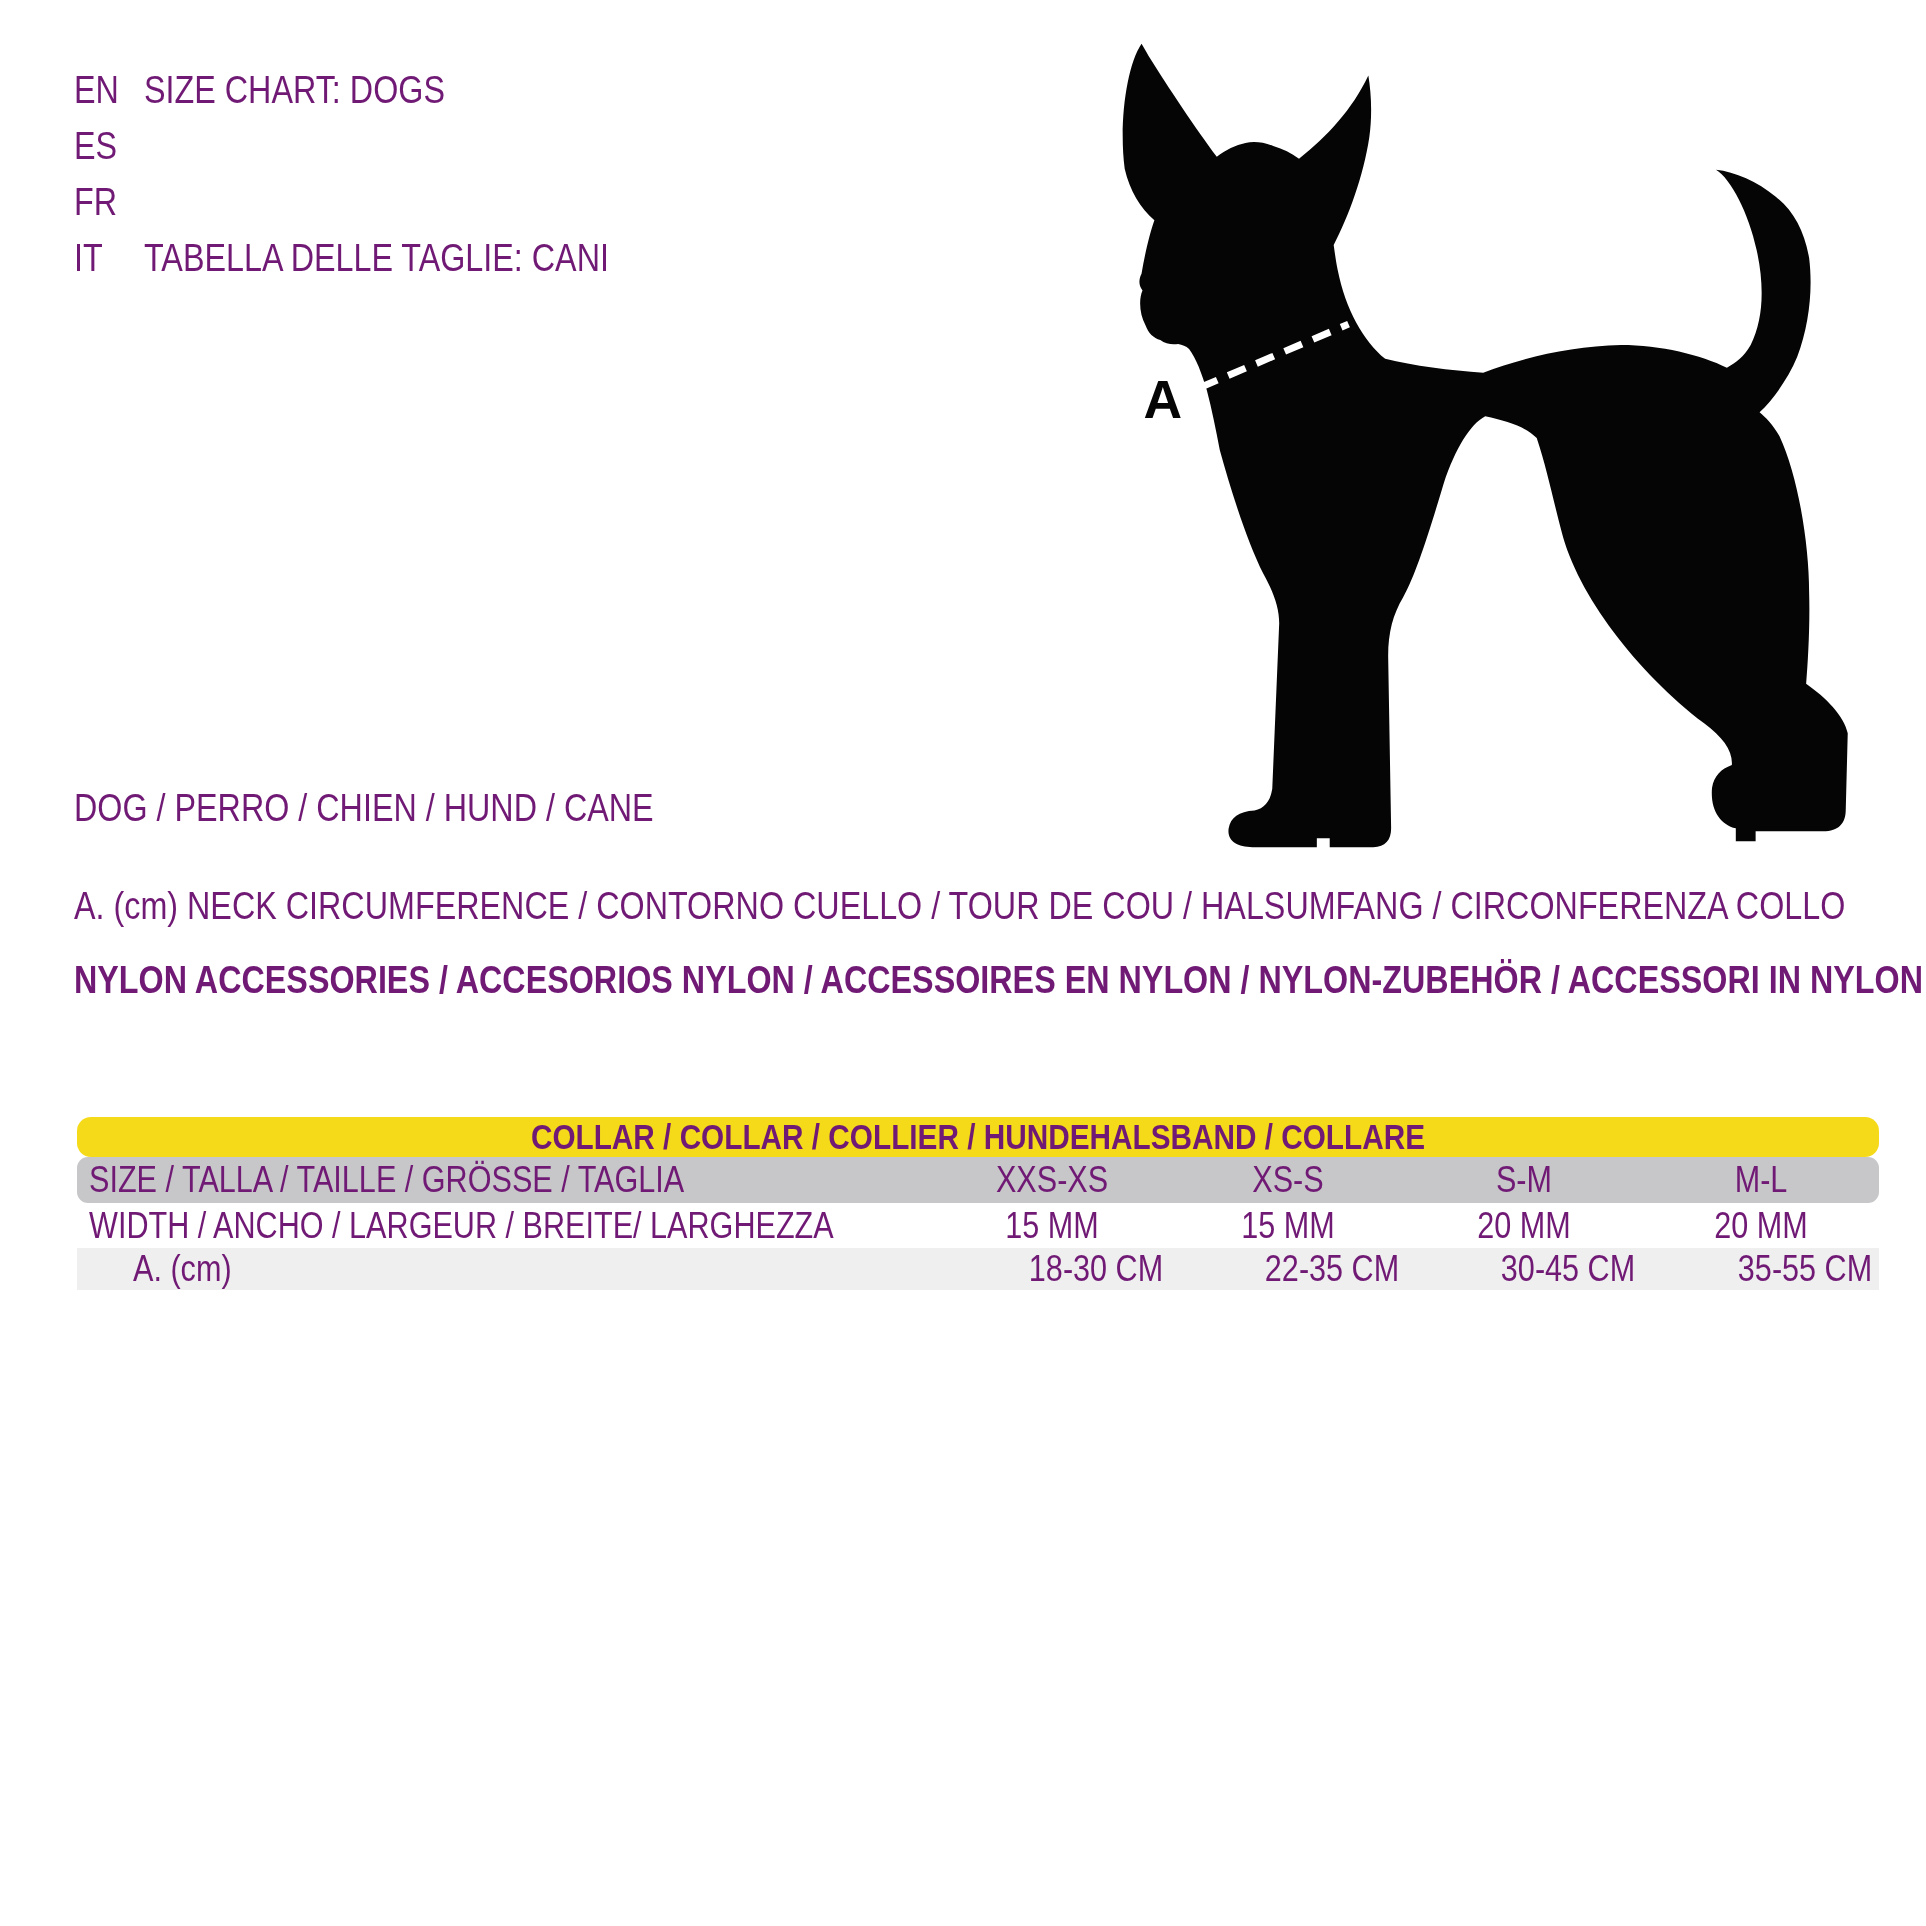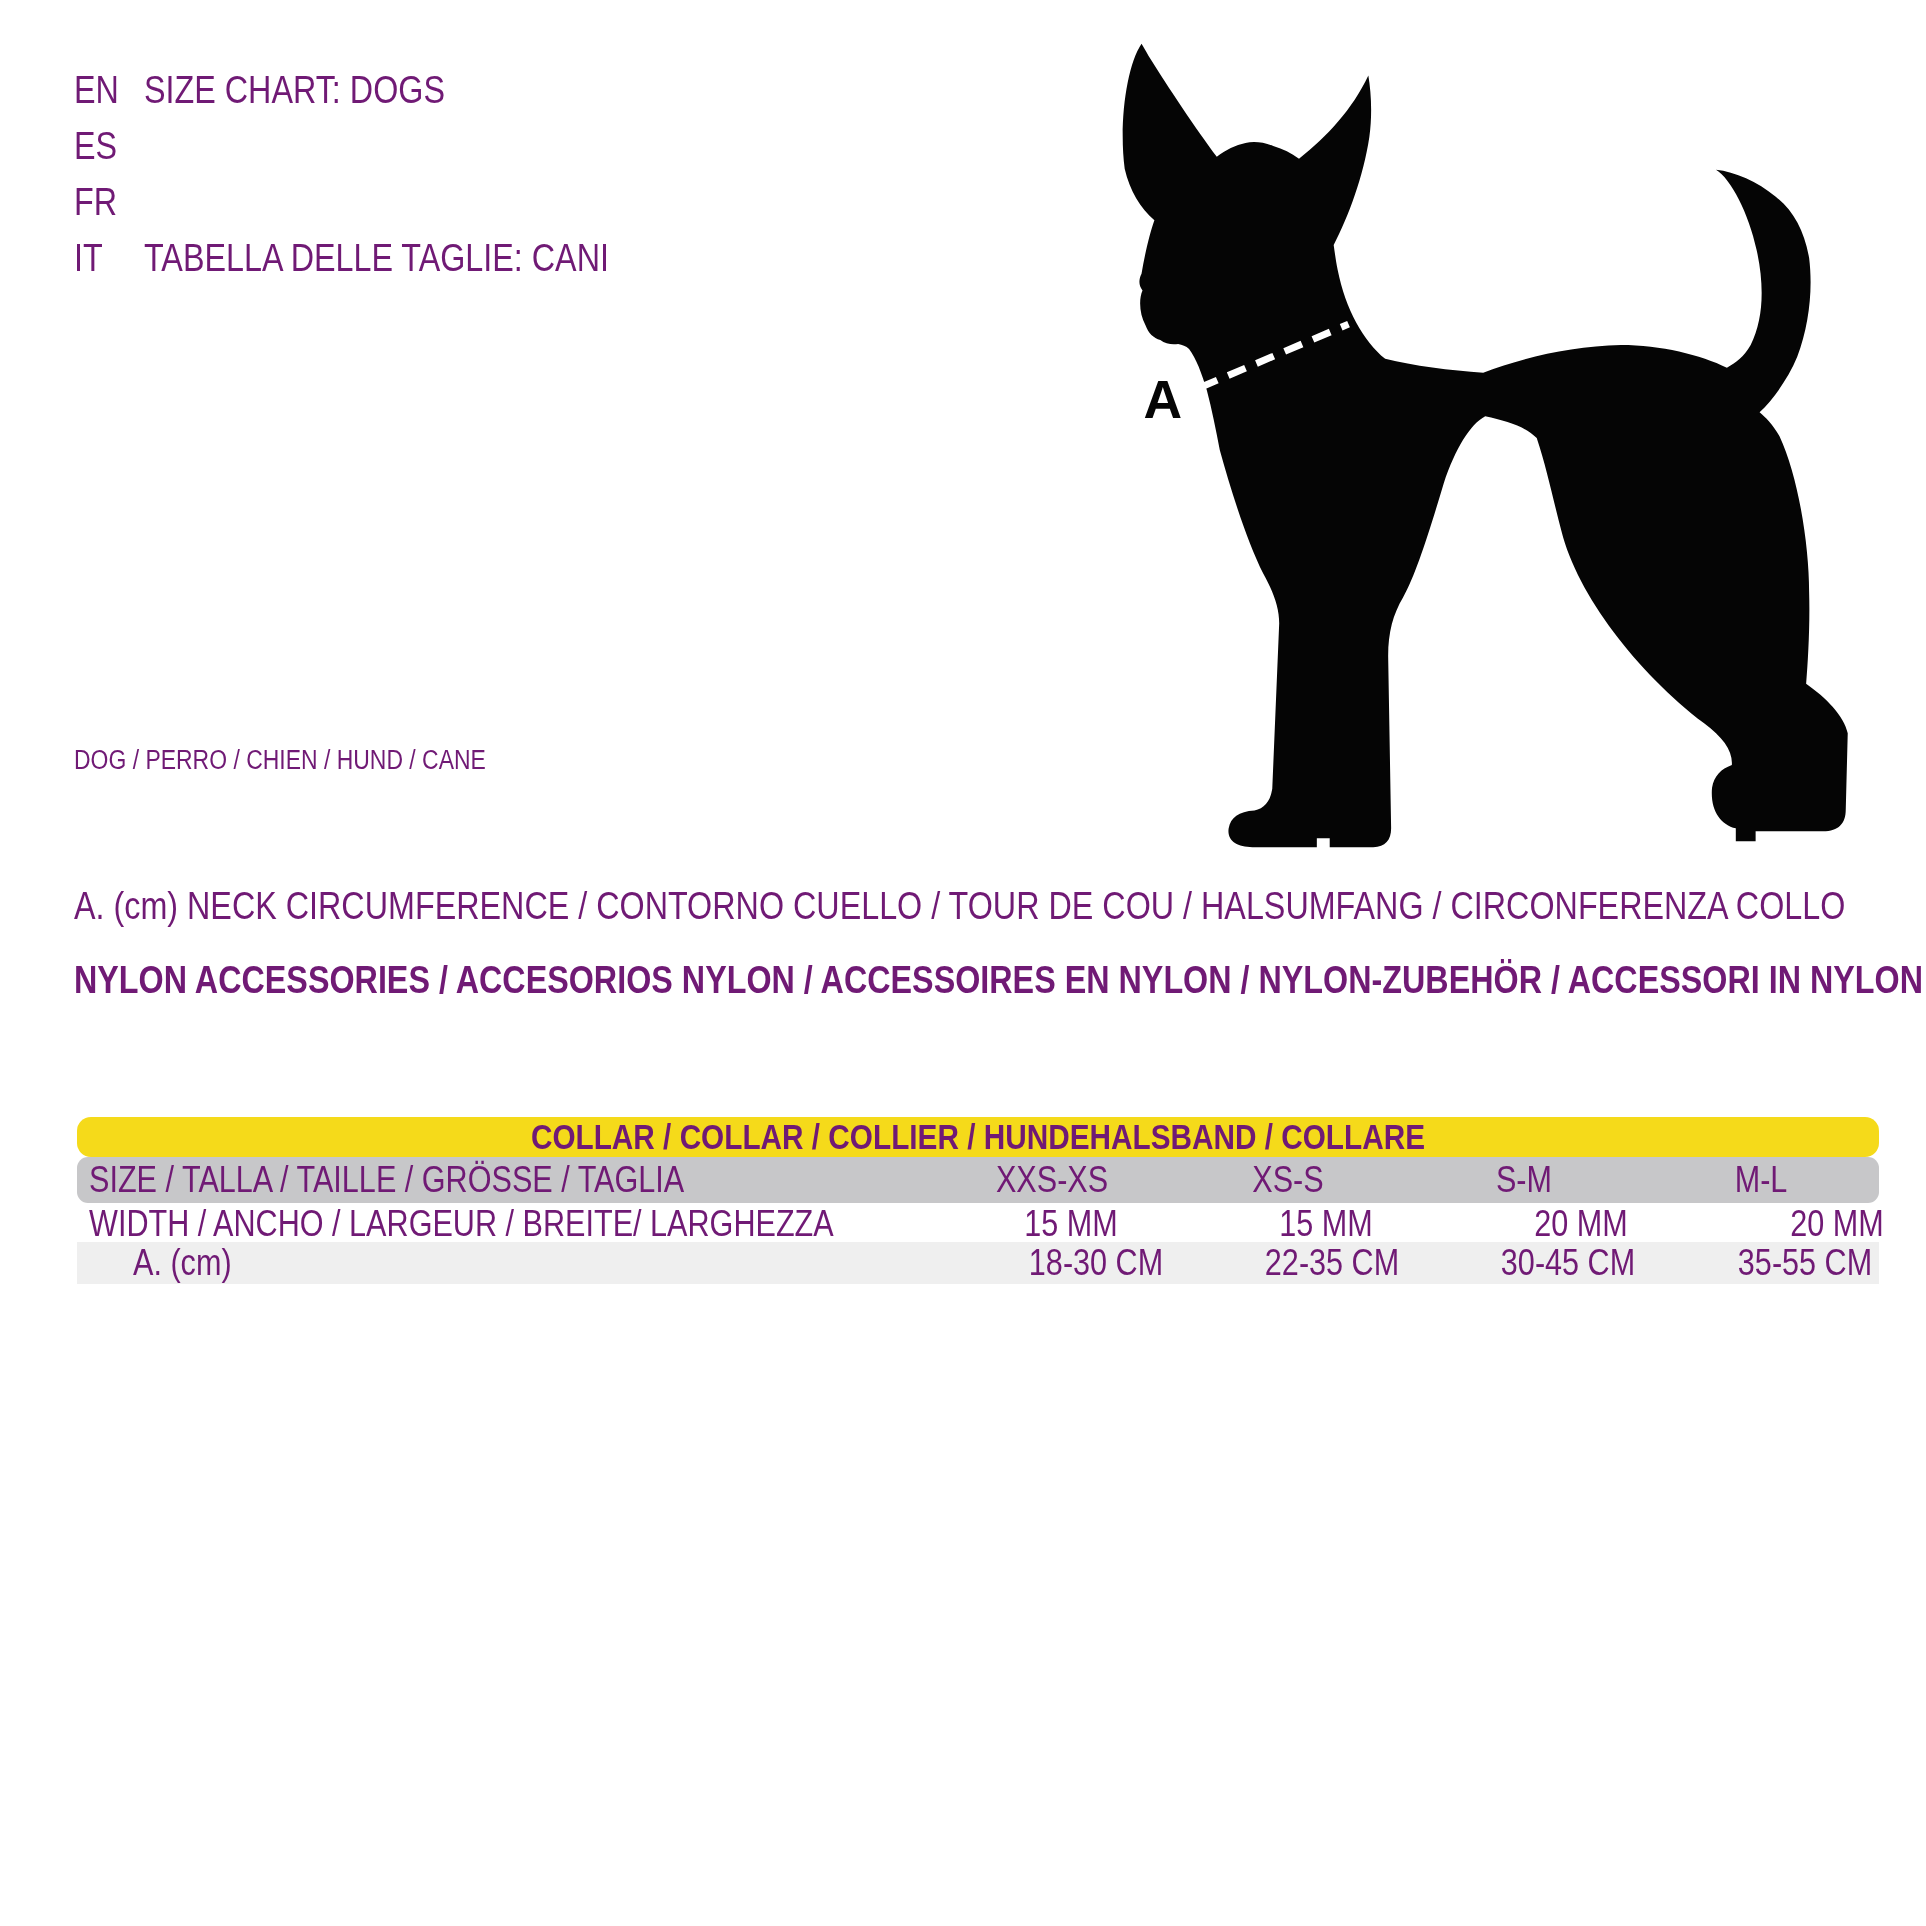--- a/index.html
+++ b/index.html
@@ -15,32 +15,32 @@
   .lang-block{position:absolute;left:74px;top:62px;}
   .lang-row{display:flex;height:56px;align-items:center;font-size:38px;}
   .lang-code{width:70px;flex:0 0 70px;}
   .lang-label{flex:0 0 auto;}
 
   
   .dog-figure{position:absolute;left:1089px;top:30px;width:838px;height:832px;}
   .dog-figure svg{display:block;width:100%;height:100%;}
 
   
-  .dog-caption{position:absolute;left:74px;top:737px;font-size:27px;line-height:46px;}
+  .dog-caption{position:absolute;left:74px;top:785px;font-size:38px;line-height:46px;}
   .note-measure{position:absolute;left:74px;top:883px;font-size:38px;line-height:46px;}
   .note-material{position:absolute;left:74px;top:956px;font-size:38px;line-height:48px;font-weight:700;}
 
   
   .size-table{position:absolute;left:77px;top:1117px;width:1802px;}
   .tbl-title{height:40px;line-height:40px;text-align:center;font-weight:700;font-size:35px;}
   .tbl-row{display:grid;grid-template-columns:857px 236px 236px 236px 238px;align-items:center;font-size:36px;}
   .tbl-row .lbl{padding-left:12px;text-align:left;}
   .tbl-row .val{text-align:center;}
   .row-size{height:46px;}
-  .row-width{height:39px;gap:19px;}
+  .row-width{height:45px;}
   .row-acm{height:42px;}
 </style>
 </head>
 <body>
 
 <div class="page">
 
   <div class="lang-block">
     <div class="lang-row">
       <span class="lang-code"><span class="cnd">EN</span></span>

